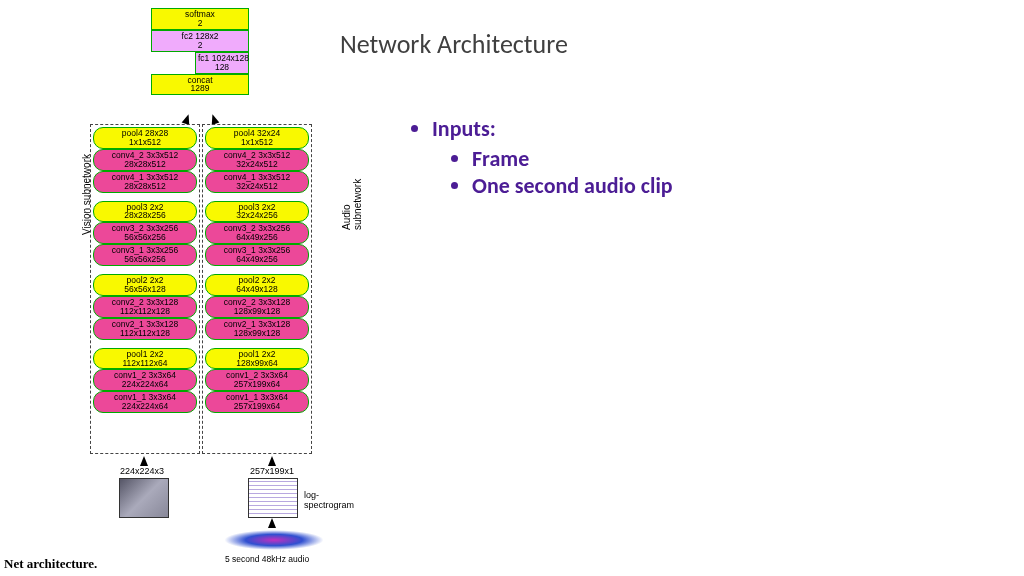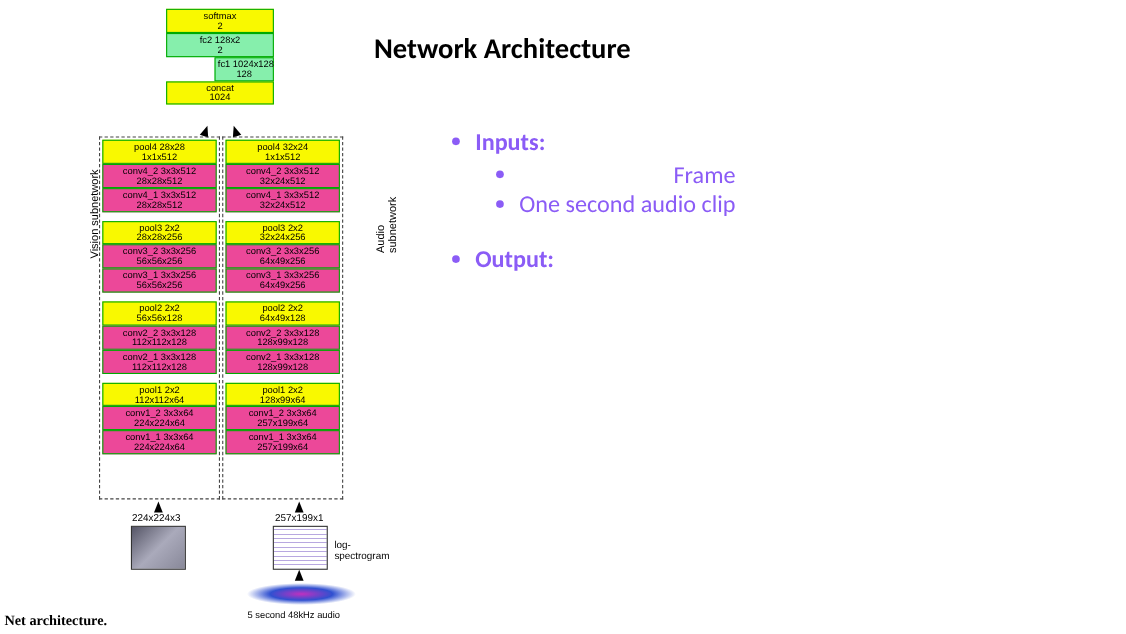--- a/index.html
+++ b/index.html
@@ -9,34 +9,34 @@
     font-family: Calibri, Arial, sans-serif;
     background: #fff;
     position: relative;
     overflow: hidden;
   }
   .slide-title {
     position: absolute;
     top: 28px;
     left: 340px;
     font-size: 26px;
-    color: #000000;
-    font-weight: 700;
+    color: #404040;
+    font-weight: 400;
   }
   .bullets {
     position: absolute;
     top: 115px;
     left: 410px;
     font-size: 22px;
-    color: #8b5cf6;
+    color: #4c1d95;
     line-height: 1.25;
   }
   .bullets ul { list-style: disc; padding-left: 22px; }
   .bullets ul ul { margin-left: 18px; list-style: disc; }
-  .sub { font-weight: 400; text-align: right; }
+  .sub { font-weight: 700; }
   .hd { font-weight: 700; margin-bottom: 2px; }
   .gap { height: 22px; }
 
   
   .diagram {
     position: absolute;
     top: 0;
     left: 28px;
     width: 330px;
     height: 576px;
@@ -44,39 +44,39 @@
     font-family: Arial, sans-serif;
   }
   .block {
     border: 1px solid #0a0;
     text-align: center;
     line-height: 1.05;
     padding: 1px 2px;
     white-space: nowrap;
   }
   .yellow { background: #f9f900; }
-  .green  { background: #86efac; }
+  .green  { background: #f0abfc; }
   .cyan   { background: #ec4899; }
   .topstack {
     position: absolute;
     top: 8px;
     left: 123px;
     width: 98px;
   }
   .topstack .block { margin-top: 0; }
   .subnet {
     position: absolute;
     width: 110px;
     border: 1.5px dashed #444;
     padding: 2px;
   }
   .vision { top: 124px; left: 62px; height: 330px; }
   .audio  { top: 124px; left: 174px; height: 330px; }
   .group { margin-bottom: 8px; }
-  .group .block { margin-bottom: 0; }
+  .group .block { margin-bottom: 0; border-radius: 10px; }
   .vlabel {
     position: absolute;
     font-size: 10px;
     transform-origin: left top;
     transform: rotate(-90deg);
     color: #000;
   }
   .vlabel.vision-l { top: 235px; left: 53px; }
   .vlabel.audio-l  { top: 230px; left: 313px; }
   .arrow {
@@ -130,35 +130,32 @@
   <ul>
     <li class="hd">Inputs:</li>
   </ul>
   <ul>
       <ul>
     <li class="sub">Frame</li>
     <li class="sub">One second audio clip</li>
   </ul>
     </ul>
   <div class="gap"></div>
-  <ul>
-    <li class="hd">Output:</li>
-  </ul>
 </div>
 
 <div class="diagram">
   <div class="topstack">
       <div class="block yellow" style="white-space: pre;">softmax
 2</div>
       <div class="block green" style="white-space: pre;">fc2 128x2
 2</div>
       <div class="block green" style="white-space: pre; margin-left: 44px;">fc1 1024x128
 128</div>
       <div class="block yellow" style="white-space: pre;">concat
-1024</div>
+1289</div>
     </div>
   <div class="arrow arr-l"></div>
   <div class="arrow arr-r"></div>
 
   <div class="subnet vision">
       <div class="group">
         <div class="block yellow" style="white-space: pre;">pool4 28x28
 1x1x512</div>
         <div class="block cyan" style="white-space: pre;">conv4_2 3x3x512
 28x28x512</div>

